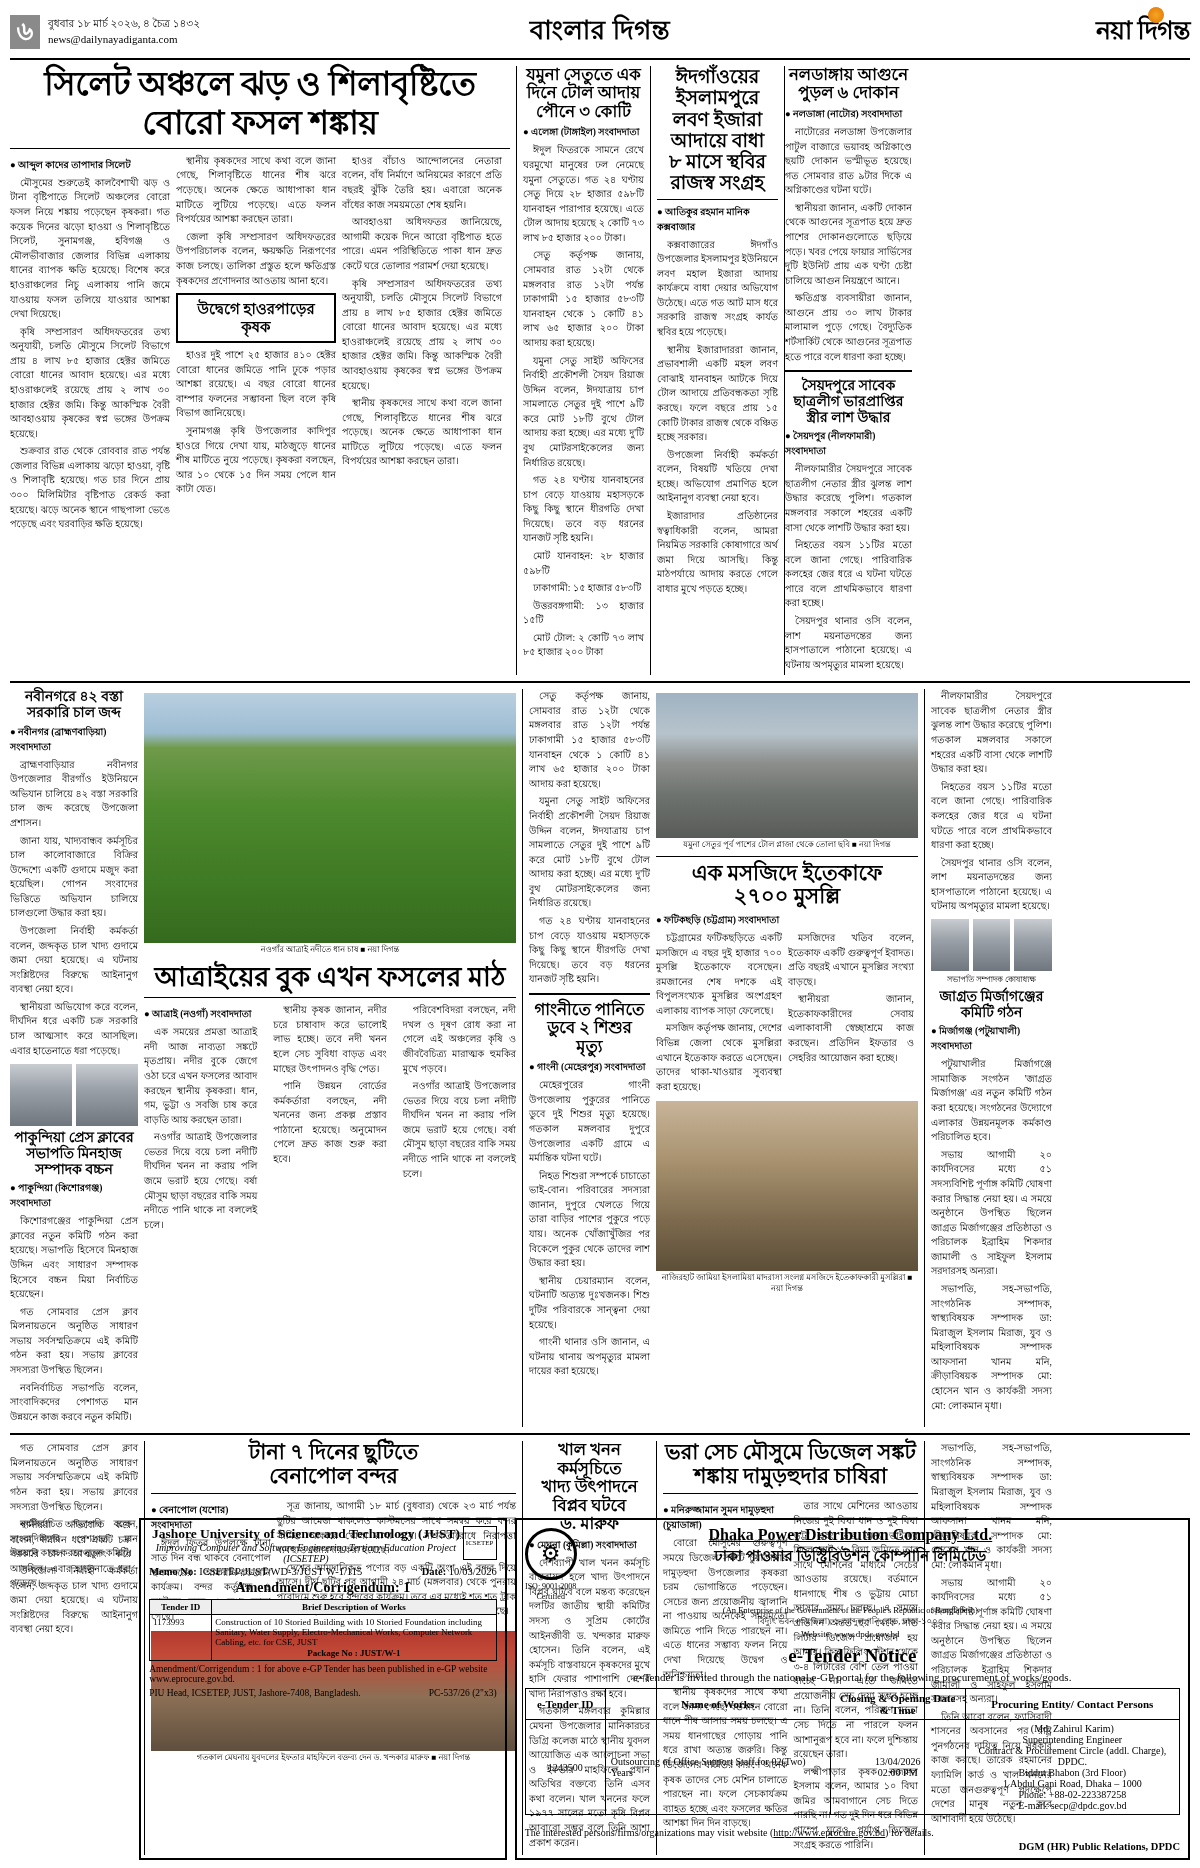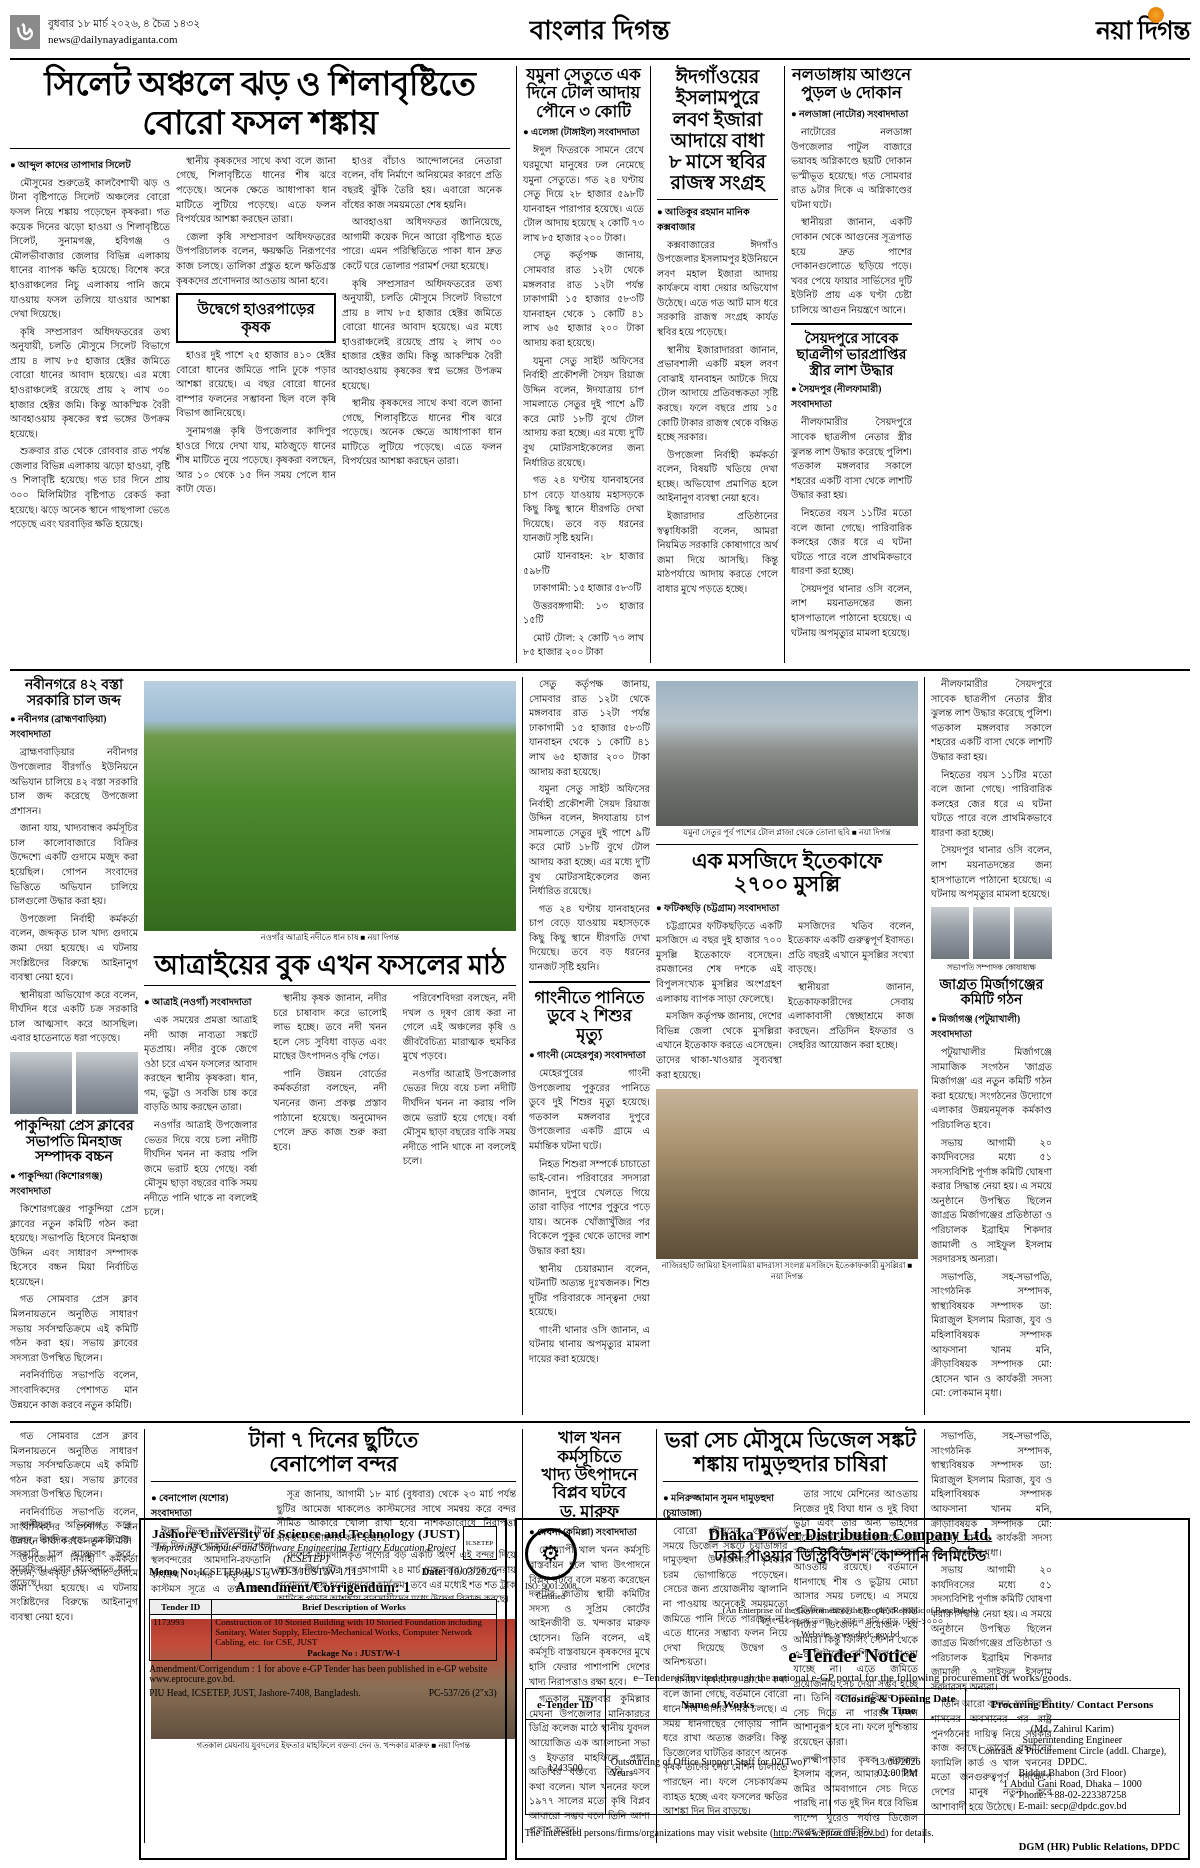--- a/index.html
+++ b/index.html
@@ -210,27 +210,28 @@
       <div class="hrule"></div>
       <div class="byline">● আতিকুর রহমান মানিক কক্সবাজার</div>
       <div class="bt">
         <p>কক্সবাজারের ঈদগাঁও উপজেলার ইসলামপুর ইউনিয়নে লবণ মহাল ইজারা আদায় কার্যক্রমে বাধা দেয়ার অভিযোগ উঠেছে। এতে গত আট মাস ধরে সরকারি রাজস্ব সংগ্রহ কার্যত স্থবির হয়ে পড়েছে।</p>
         <p>স্থানীয় ইজারাদাররা জানান, প্রভাবশালী একটি মহল লবণ বোঝাই যানবাহন আটকে দিয়ে টোল আদায়ে প্রতিবন্ধকতা সৃষ্টি করছে। ফলে বছরে প্রায় ১৫ কোটি টাকার রাজস্ব থেকে বঞ্চিত হচ্ছে সরকার।</p>
         <p>উপজেলা নির্বাহী কর্মকর্তা বলেন, বিষয়টি খতিয়ে দেখা হচ্ছে। অভিযোগ প্রমাণিত হলে আইনানুগ ব্যবস্থা নেয়া হবে।</p>
         <p>ইজারাদার প্রতিষ্ঠানের স্বত্বাধিকারী বলেন, আমরা নিয়মিত সরকারি কোষাগারে অর্থ জমা দিয়ে আসছি। কিন্তু মাঠপর্যায়ে আদায় করতে গেলে বাধার মুখে পড়তে হচ্ছে।</p>
       </div>
     </div>
 
-    <div class="col c8 vrule" style="padding-left:6px;">
+    <div class="col c8 vrule" style="padding-left:0;">
       <div class="hl hl-md">নলডাঙ্গায় আগুনে</div>
       <div class="hl hl-md">পুড়ল ৬ দোকান</div>
       <div class="byline">● নলডাঙ্গা (নাটোর) সংবাদদাতা</div>
       <div class="bt">
         <p>নাটোরের নলডাঙ্গা উপজেলার পাটুল বাজারে ভয়াবহ অগ্নিকাণ্ডে ছয়টি দোকান ভস্মীভূত হয়েছে। গত সোমবার রাত ৯টার দিকে এ অগ্নিকাণ্ডের ঘটনা ঘটে।</p>
         <p>স্থানীয়রা জানান, একটি দোকান থেকে আগুনের সূত্রপাত হয়ে দ্রুত পাশের দোকানগুলোতে ছড়িয়ে পড়ে। খবর পেয়ে ফায়ার সার্ভিসের দুটি ইউনিট প্রায় এক ঘণ্টা চেষ্টা চালিয়ে আগুন নিয়ন্ত্রণে আনে।</p>
+        <p>ক্ষতিগ্রস্ত ব্যবসায়ীরা জানান, আগুনে প্রায় ৩০ লাখ টাকার মালামাল পুড়ে গেছে। বৈদ্যুতিক শর্টসার্কিট থেকে আগুনের সূত্রপাত হতে পারে বলে ধারণা করা হচ্ছে।</p>
       </div>
       <div class="hrule2"></div>
       <div class="hl hl-sm">সৈয়দপুরে সাবেক</div>
       <div class="hl hl-sm">ছাত্রলীগ ভারপ্রাপ্তির</div>
       <div class="hl hl-sm">স্ত্রীর লাশ উদ্ধার</div>
       <div class="byline">● সৈয়দপুর (নীলফামারী) সংবাদদাতা</div>
       <div class="bt">
         <p>নীলফামারীর সৈয়দপুরে সাবেক ছাত্রলীগ নেতার স্ত্রীর ঝুলন্ত লাশ উদ্ধার করেছে পুলিশ। গতকাল মঙ্গলবার সকালে শহরের একটি বাসা থেকে লাশটি উদ্ধার করা হয়।</p>
         <p>নিহতের বয়স ১১টির মতো বলে জানা গেছে। পারিবারিক কলহের জের ধরে এ ঘটনা ঘটতে পারে বলে প্রাথমিকভাবে ধারণা করা হচ্ছে।</p>
         <p>সৈয়দপুর থানার ওসি বলেন, লাশ ময়নাতদন্তের জন্য হাসপাতালে পাঠানো হয়েছে। এ ঘটনায় অপমৃত্যুর মামলা হয়েছে।</p>

